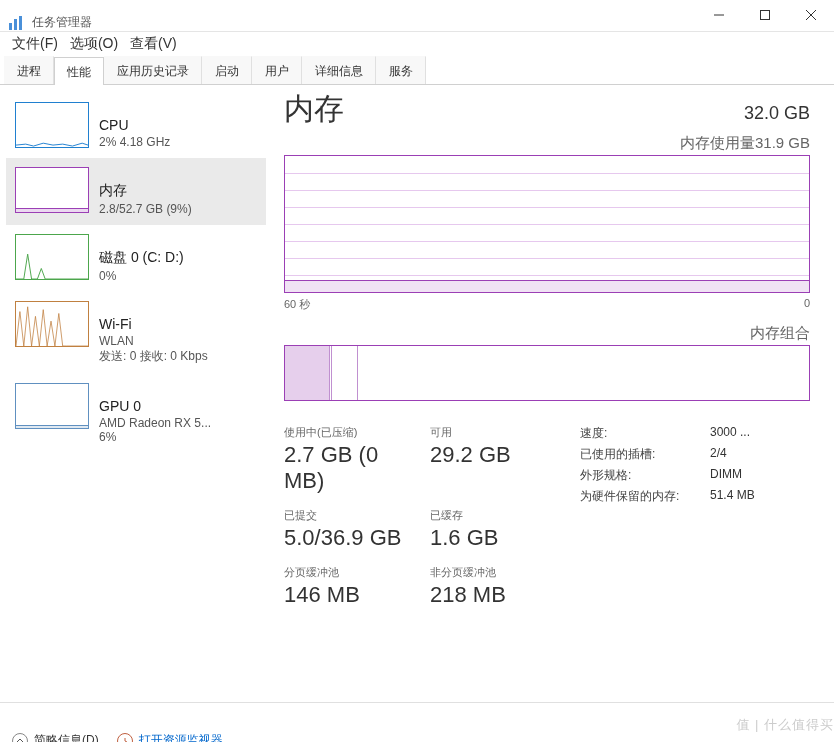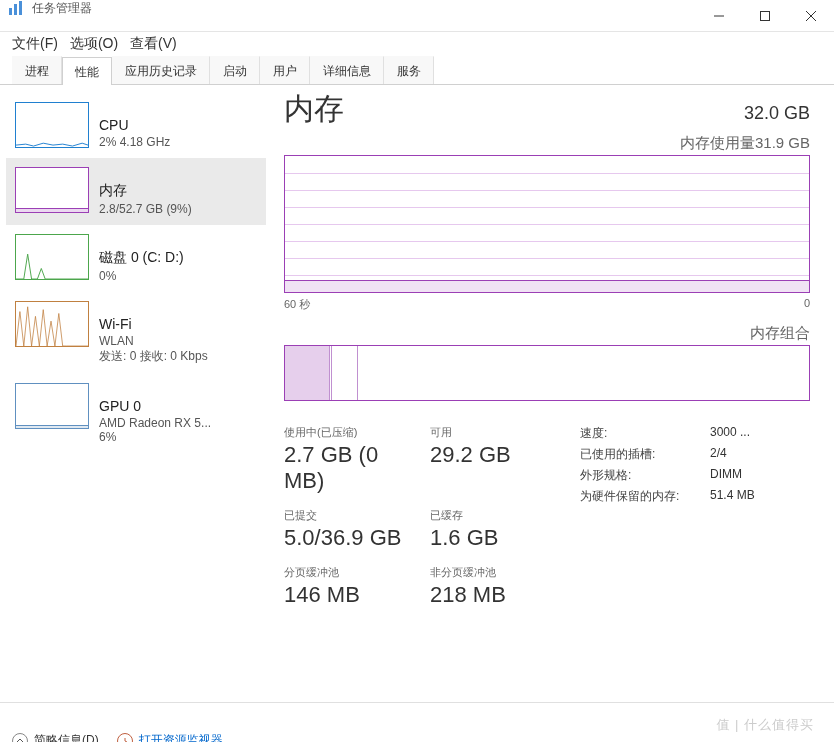--- a/index.html
+++ b/index.html
@@ -1,28 +1,28 @@
 <!DOCTYPE html>
 <html><head>
 <meta charset="utf-8">
 <style>
 * { margin: 0; padding: 0; box-sizing: border-box; font-family: "Microsoft YaHei", "Segoe UI", sans-serif; }
 body { background: #fff; width: 834px; height: 742px; overflow: hidden; position: relative; }
 
-.titlebar { height: 32px; display: flex; align-items: flex-start; padding-left: 8px; border-bottom: 1px solid #e5e5e5; }
+.titlebar { height: 32px; display: flex; align-items: flex-end; padding-left: 8px; border-bottom: 1px solid #e5e5e5; }
 .titlebar .app-icon { width: 16px; height: 16px; margin-right: 8px; }
 .titlebar .title { font-size: 12px; color: #555; flex: 1; }
 .win-controls { display: flex; }
 .win-btn { width: 46px; height: 32px; display: flex; align-items: center; justify-content: center; color: #555; }
 .win-btn svg { width: 10px; height: 10px; }
 
 .menubar { height: 24px; display: flex; align-items: center; padding-left: 12px; font-size: 14px; color: #333; gap: 12px; }
 .menubar span { cursor: default; }
 
-.tabs { display: flex; border-bottom: 1px solid #d0d0d0; padding-left: 12px; }
+.tabs { display: flex; border-bottom: 1px solid #d0d0d0; padding-left: 4px; }
 .tab { padding: 6px 12px 4px; font-size: 12px; color: #333; border: 1px solid transparent; border-bottom: none; cursor: default; background: #f5f5f5; margin-right: 0; }
 .tab.active { background: #fff; border-color: #d0d0d0; position: relative; top: 1px; }
 .tab:not(.active) { background: #f8f8f8; border-right: 1px solid #e0e0e0; }
 
 .content { display: flex; height: calc(100% - 120px); }
 
 .sidebar { width: 272px; padding: 8px 6px; overflow-y: auto; }
 .side-item { display: flex; padding: 8px; gap: 10px; cursor: default; border: 1px solid transparent; }
 .side-item.active { background: #eaeaea; }
 .thumb { width: 74px; height: 46px; border: 1px solid #888; background: #fff; position: relative; overflow: hidden; flex-shrink: 0; }
@@ -54,21 +54,21 @@
 .stat .label { font-size: 11px; color: #666; margin-bottom: 2px; }
 .stat .value { font-size: 22px; color: #333; }
 .stats-right { width: 230px; font-size: 12px; }
 .stats-right .row { display: flex; margin-bottom: 4px; }
 .stats-right .row .k { width: 130px; color: #444; }
 .stats-right .row .v { color: #333; }
 
 .footer { position: absolute; bottom: 0; left: 0; right: 0; height: 40px; border-top: 1px solid #e0e0e0; display: flex; align-items: center; padding: 0 12px; gap: 18px; font-size: 12px; }
 .footer .link { color: #333; display: flex; align-items: center; gap: 6px; cursor: default; margin-top: 36px; }
 .footer .link.blue { color: #0066cc; }
-.watermark { position: absolute; right: 20px; bottom: 8px; font-size: 13px; color: #ccc; letter-spacing: 1px; }
+.watermark { position: absolute; right: 0; bottom: 8px; font-size: 13px; color: #ccc; letter-spacing: 1px; }
 .circle-icon { width: 16px; height: 16px; border: 1px solid #888; border-radius: 50%; display: flex; align-items: center; justify-content: center; }
 </style>
 </head>
 <body>
 
 <div class="titlebar">
   <svg class="app-icon" viewBox="0 0 16 16">
       <rect x="1" y="8" width="3" height="7" fill="#4a90d9"></rect>
       <rect x="6" y="4" width="3" height="11" fill="#4a90d9"></rect>
       <rect x="11" y="1" width="3" height="14" fill="#4a90d9"></rect>

